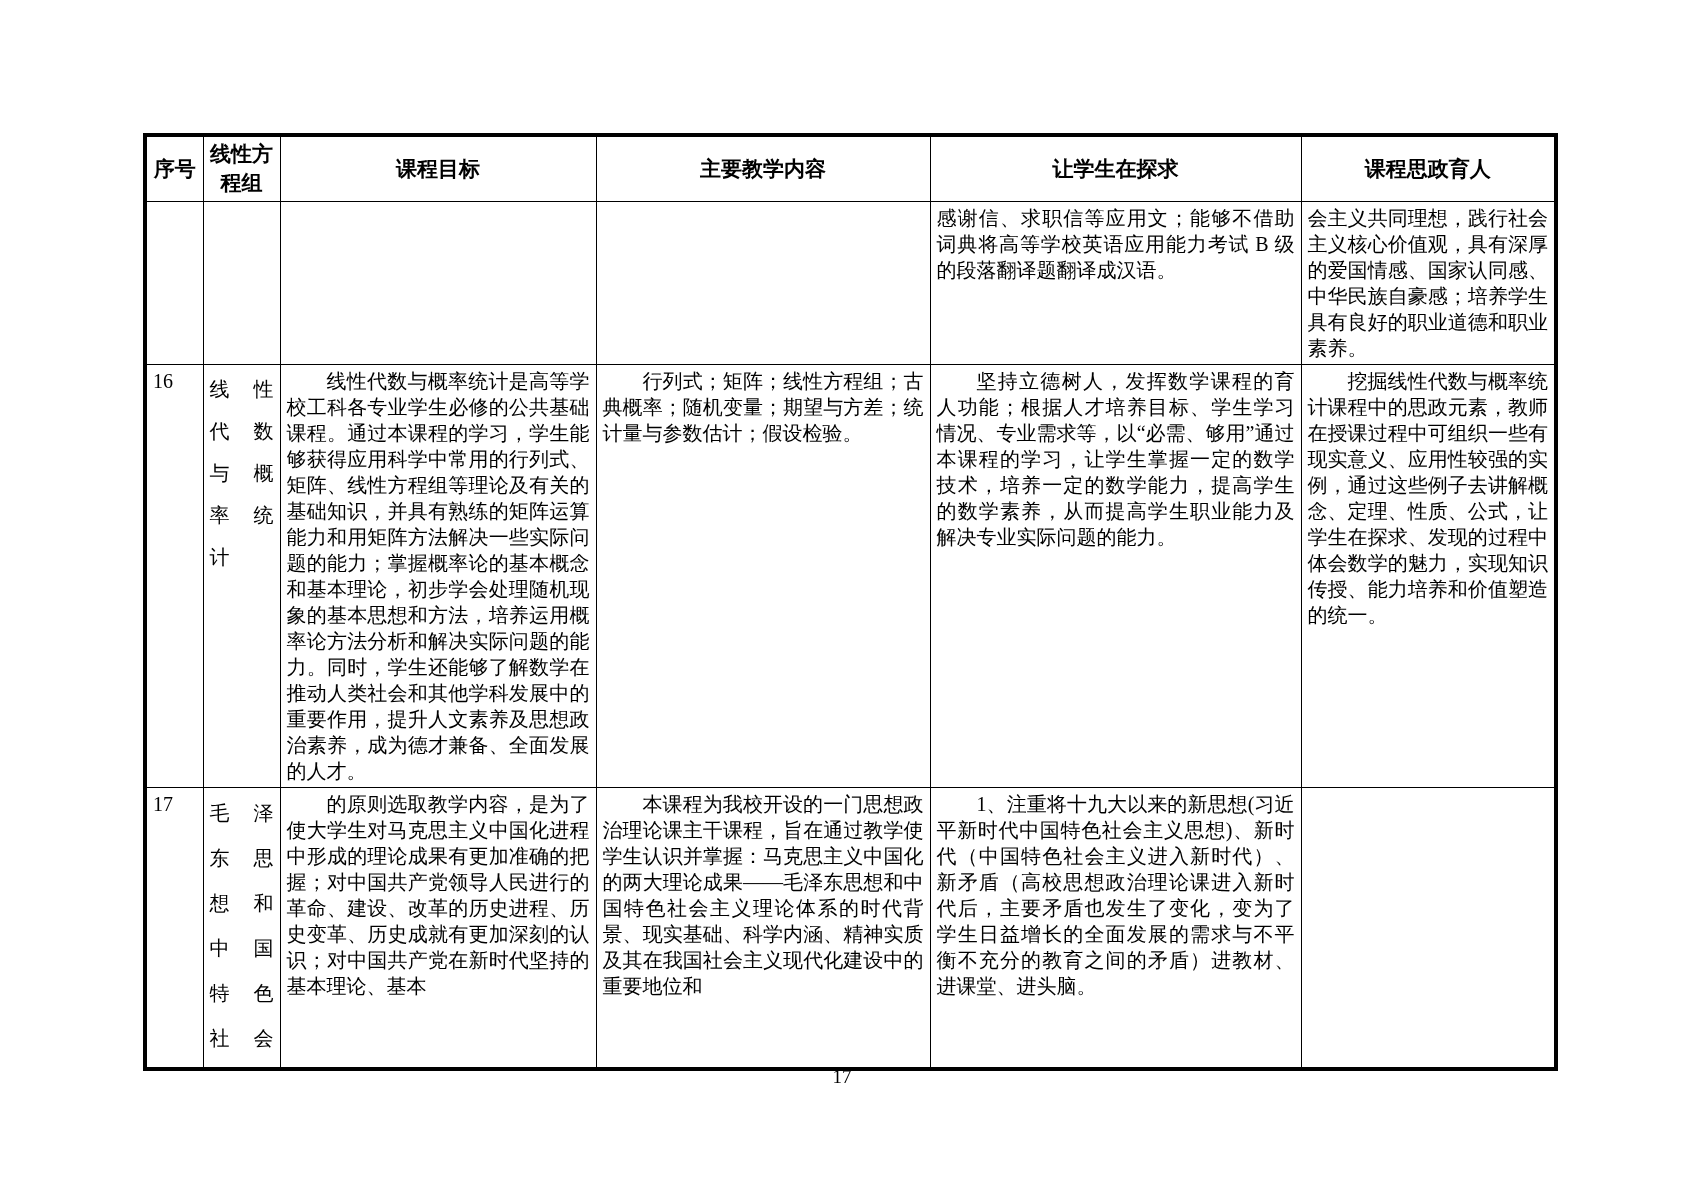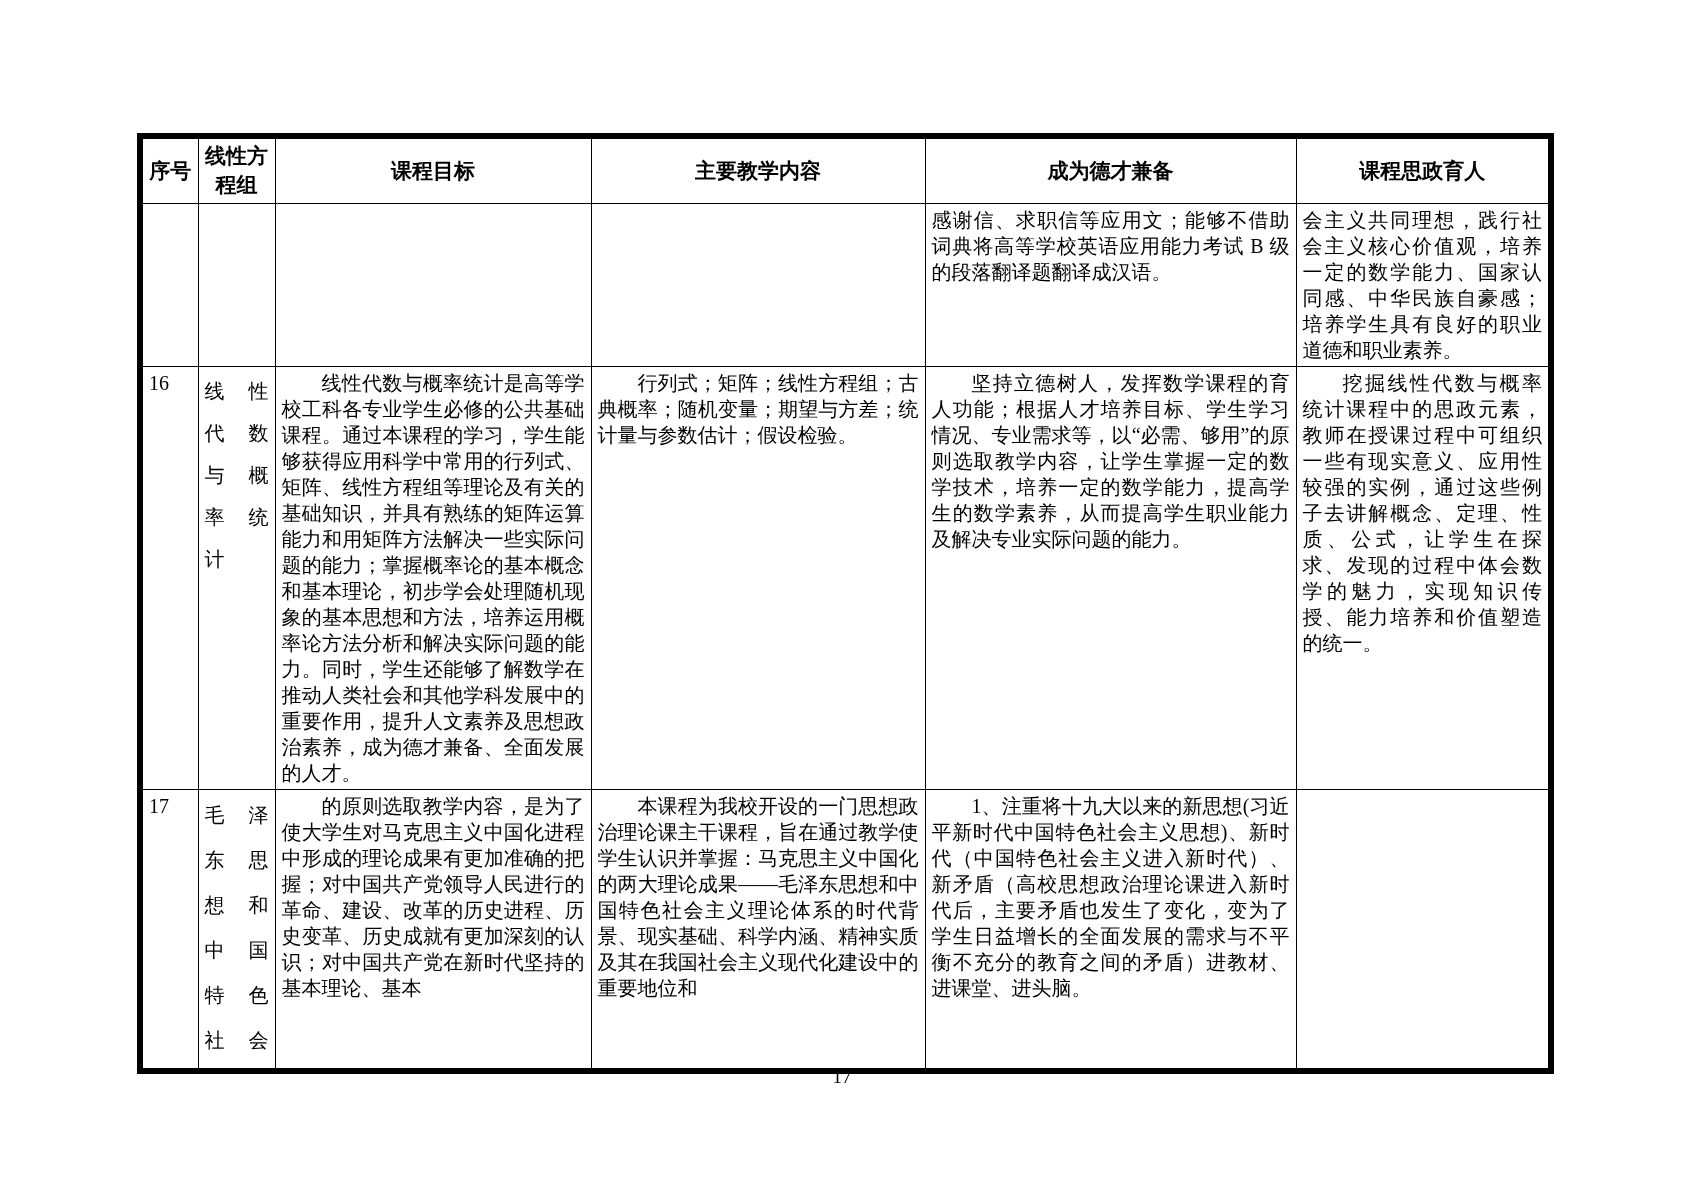--- a/index.html
+++ b/index.html
@@ -3,23 +3,23 @@
 <meta charset="utf-8">
 <style>
   * { margin:0; padding:0; box-sizing:border-box; }
   html,body { background:#ffffff; }
   body {
     width:1684px; height:1191px; position:relative;
     font-family:"Liberation Serif","DejaVu Serif",serif;
     color:#000000;
   }
   .doc-table {
-    position:absolute; left:137px; top:133px; width:1411px;
+    position:absolute; left:143px; top:133px; width:1411px;
     border-collapse:collapse; table-layout:fixed;
-    border:6px solid #000000;
+    border:4px solid #000000;
   }
   .doc-table th, .doc-table td {
     border:1.5px solid #000;
     font-size:20px; line-height:26px;
     padding:3px 6px;
     vertical-align:top;
     overflow:hidden;
   }
   .doc-table th {
     font-weight:bold; text-align:center; vertical-align:middle;
@@ -54,31 +54,31 @@
     <col style="width:334px">
     <col style="width:371px">
     <col style="width:255px">
   </colgroup>
   <tbody>
       <tr class="r-head">
     <th class="th-narrow">序号</th>
     <th class="th-narrow">线性方程组</th>
     <th>课程目标</th>
     <th>主要教学内容</th>
-    <th>成为德才兼备</th>
+    <th>让学生在探求</th>
     <th>课程思政育人</th>
   </tr>
 
   <tr class="r-cont">
     <td class="num-cell"></td>
     <td class="name-cell"></td>
     <td></td>
     <td></td>
     <td class="para lh-lg">感谢信、求职信等应用文；能够不借助词典将高等学校英语应用能力考试 B 级的段落翻译题翻译成汉语。</td>
-    <td class="para">会主义共同理想，践行社会主义核心价值观，培养一定的数学能力、国家认同感、中华民族自豪感；培养学生具有良好的职业道德和职业素养。</td>
+    <td class="para">会主义共同理想，践行社会主义核心价值观，具有深厚的爱国情感、国家认同感、中华民族自豪感；培养学生具有良好的职业道德和职业素养。</td>
   </tr>
 
   <tr class="r-16">
     <td class="num-cell">16</td>
     <td class="name-cell">
           <div class="vname-line">
             <span>线</span>
             <span>性</span>
           </div>
           <div class="vname-line">
@@ -92,21 +92,21 @@
           <div class="vname-line">
             <span>率</span>
             <span>统</span>
           </div>
           <div class="vname-line">
             <span>计</span>
           </div>
         </td>
     <td class="para indent">线性代数与概率统计是高等学校工科各专业学生必修的公共基础课程。通过本课程的学习，学生能够获得应用科学中常用的行列式、矩阵、线性方程组等理论及有关的基础知识，并具有熟练的矩阵运算能力和用矩阵方法解决一些实际问题的能力；掌握概率论的基本概念和基本理论，初步学会处理随机现象的基本思想和方法，培养运用概率论方法分析和解决实际问题的能力。同时，学生还能够了解数学在推动人类社会和其他学科发展中的重要作用，提升人文素养及思想政治素养，成为德才兼备、全面发展的人才。</td>
     <td class="para indent va-mid">行列式；矩阵；线性方程组；古典概率；随机变量；期望与方差；统计量与参数估计；假设检验。</td>
-    <td class="para indent va-mid lh-lg">坚持立德树人，发挥数学课程的育人功能；根据人才培养目标、学生学习情况、专业需求等，以“必需、够用”的原则选取教学内容，让学生掌握一定的数学技术，培养一定的数学能力，提高学生的数学素养，从而提高学生职业能力及解决专业实际问题的能力。</td>
+    <td class="para indent va-mid lh-lg">坚持立德树人，发挥数学课程的育人功能；根据人才培养目标、学生学习情况、专业需求等，以“必需、够用”通过本课程的学习，让学生掌握一定的数学技术，培养一定的数学能力，提高学生的数学素养，从而提高学生职业能力及解决专业实际问题的能力。</td>
     <td class="para indent va-mid">挖掘线性代数与概率统计课程中的思政元素，教师在授课过程中可组织一些有现实意义、应用性较强的实例，通过这些例子去讲解概念、定理、性质、公式，让学生在探求、发现的过程中体会数学的魅力，实现知识传授、能力培养和价值塑造的统一。</td>
   </tr>
 
   <tr class="r-17">
     <td class="num-cell">17</td>
     <td class="name-cell">
           <div class="vname-line">
             <span>毛</span>
             <span>泽</span>
           </div>

